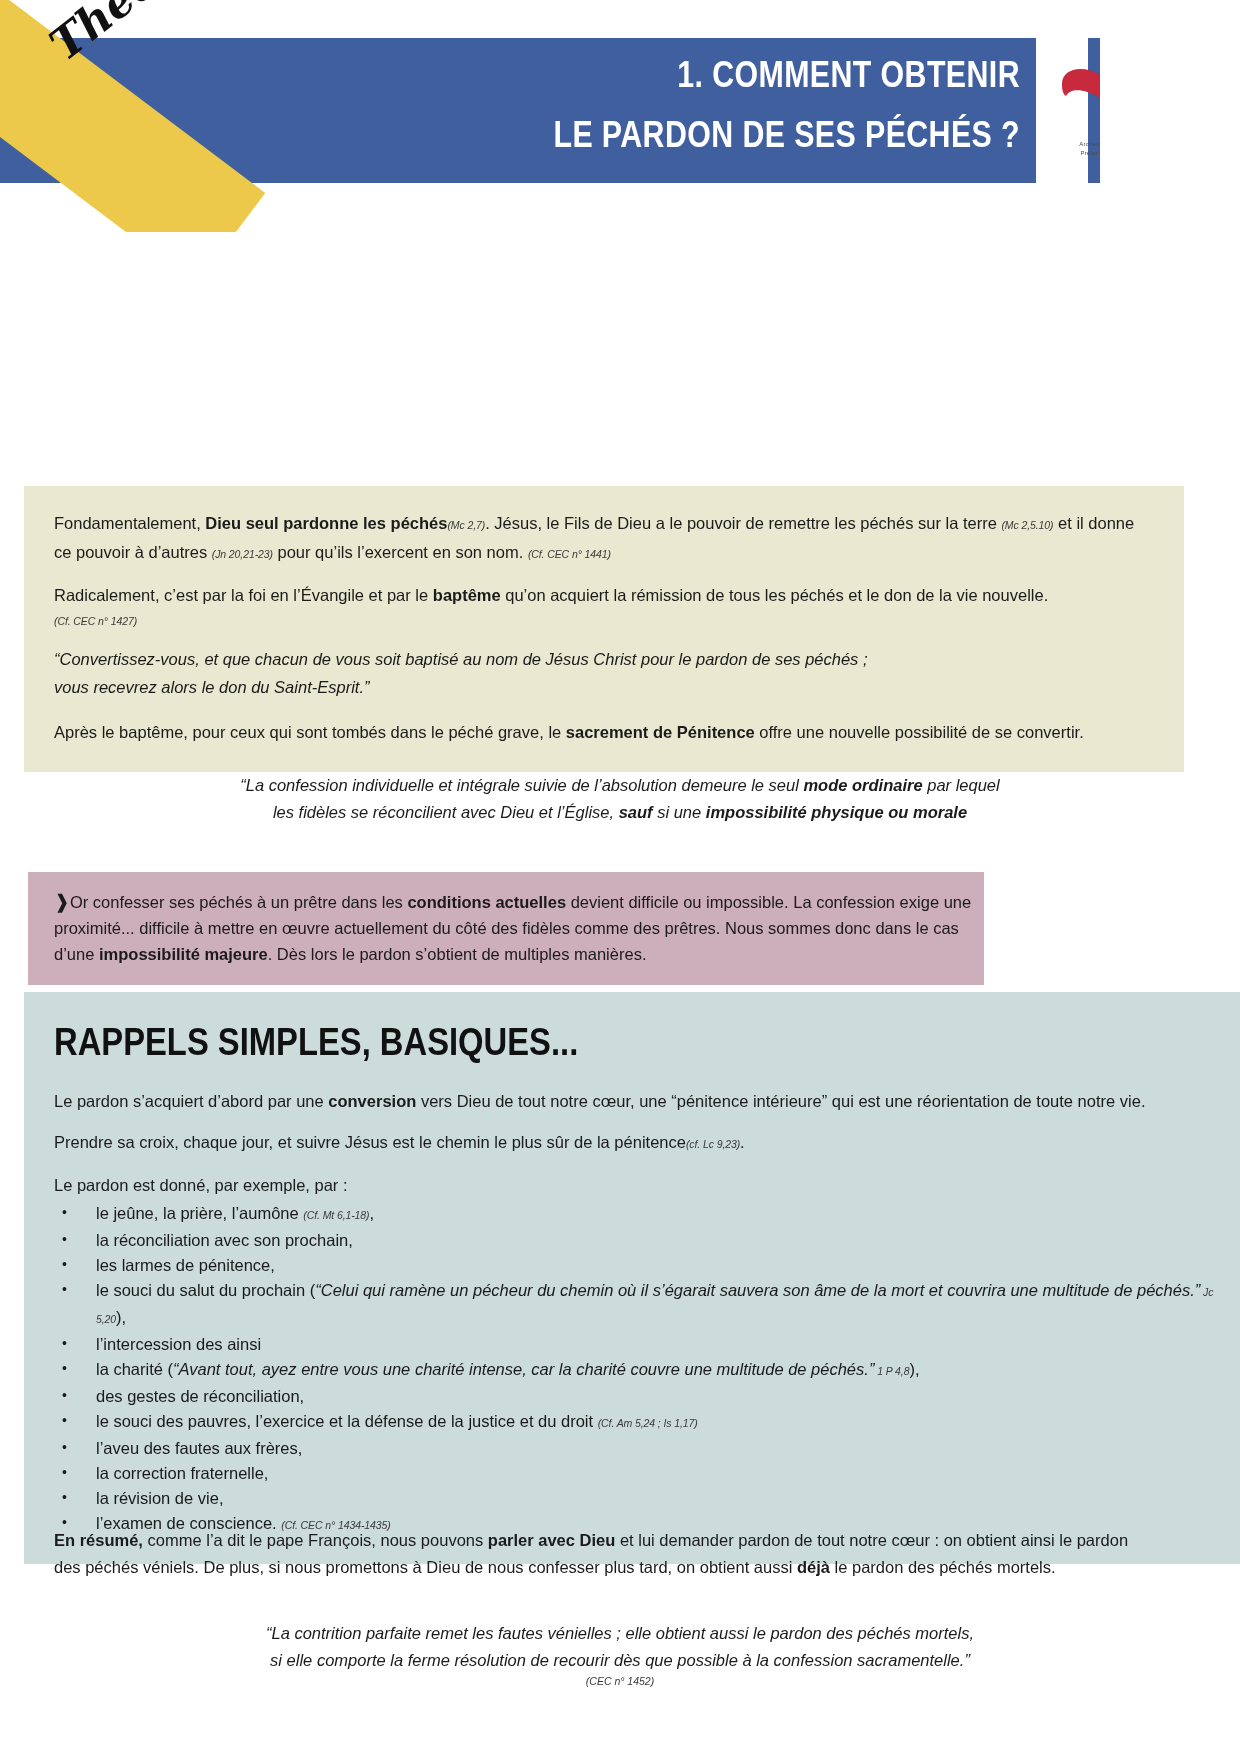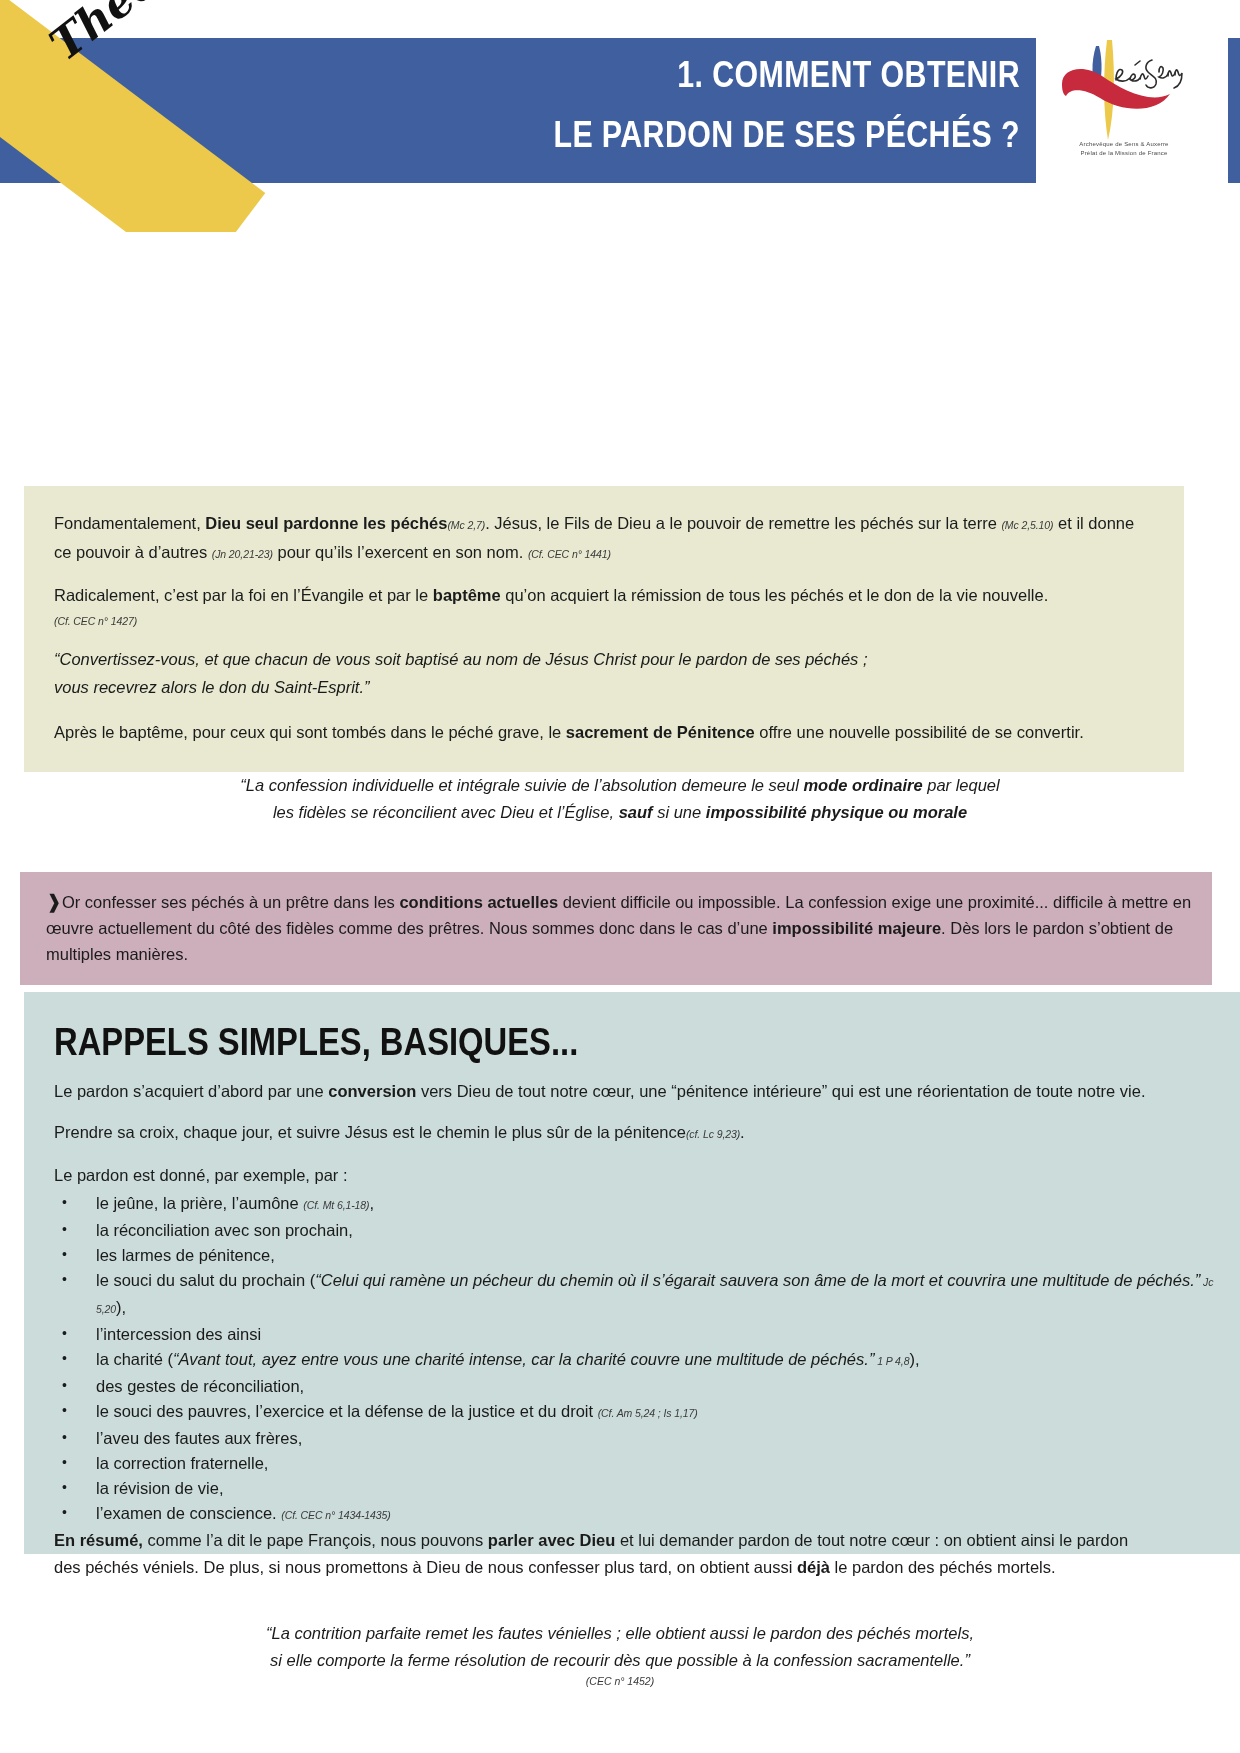--- a/index.html
+++ b/index.html
@@ -12,21 +12,21 @@
     height: 1753px;
     position: relative;
     font-family: "Liberation Sans", sans-serif;
     color: #1a1a1a;
     overflow: hidden;
   }
 
   
   .header {
     position: relative;
-    width: 1240px;
+    width: 1100px;
     height: 232px;
     background: #ffffff;
     overflow: hidden;
   }
   .header-blue-bar {
     position: absolute;
     left: 0;
     top: 38px;
     width: 1036px;
     height: 145px;
@@ -254,28 +254,28 @@
     </div>
 
     <p class="ptext" style="margin-top:18px;"><span>Après le baptême, pour ceux qui sont tombés dans le péché grave, le </span><b>sacrement de Pénitence</b><span> offre une nouvelle possibilité de se convertir.</span></p>
   </div>
 
   <div class="quote-block" style="left:120px; top:540px; width:1000px;">
     <div><span>“La confession individuelle et intégrale suivie de l’absolution demeure le seul </span><b>mode ordinaire</b><span> par lequel</span></div>
     <div><span>les fidèles se réconcilient avec Dieu et l’Église, </span><b>sauf</b><span> si une </span><b>impossibilité physique ou morale</b></div>
   </div>
 
-  <div class="block bg-mauve" style="left:20px; top:640px; width:1192px; padding:16px 10px 18px 26px;">
+  <div class="block bg-mauve" style="left:28px; top:640px; width:956px; padding:16px 10px 18px 26px;">
     <p class="ptext" style="line-height:26px;"><span class="arrow-mark">❱</span><span>Or confesser ses péchés à un prêtre dans les </span><b>conditions actuelles</b><span> devient difficile ou impossible. La confession exige une proximité... difficile à mettre en œuvre actuellement du côté des fidèles comme des prêtres. Nous sommes donc dans le cas d’une </span><b>impossibilité majeure</b><span>. Dès lors le pardon s’obtient de multiples manières.</span></p>
   </div>
 
   <div class="block bg-teal" style="left:24px; top:760px; width:1228px; padding:28px 30px 26px 30px;">
     <h2 class="section-title">RAPPELS SIMPLES, BASIQUES...</h2>
 
-    <p class="ptext" style="margin-top:14px;"><span>Le pardon s’acquiert d’abord par une </span><b>conversion</b><span> vers Dieu de tout notre cœur, une “pénitence intérieure” qui est une réorientation de toute notre vie.</span></p>
+    <p class="ptext" style="margin-top:24px;"><span>Le pardon s’acquiert d’abord par une </span><b>conversion</b><span> vers Dieu de tout notre cœur, une “pénitence intérieure” qui est une réorientation de toute notre vie.</span></p>
 
     <p class="ptext"><span>Prendre sa croix, chaque jour, et suivre Jésus est le chemin le plus sûr de la pénitence</span><span class="ref">(cf. Lc 9,23)</span><span>.</span></p>
 
     <p class="ptext" style="margin-bottom:2px;">Le pardon est donné, par exemple, par :</p>
 
     <ul class="bullets">
       <li><span>le jeûne, la prière, l’aumône </span><span class="ref">(Cf. Mt 6,1-18)</span><span>,</span></li>
       <li><span>la réconciliation avec son prochain,</span></li>
       <li><span>les larmes de pénitence,</span></li>
       <li><span> le souci du salut du prochain (</span><span class="it">“Celui qui ramène un pécheur du chemin où il s’égarait sauvera son âme de la mort et couvrira une multitude de péchés.”</span><span class="ref"> Jc 5,20</span><span>),</span></li>

